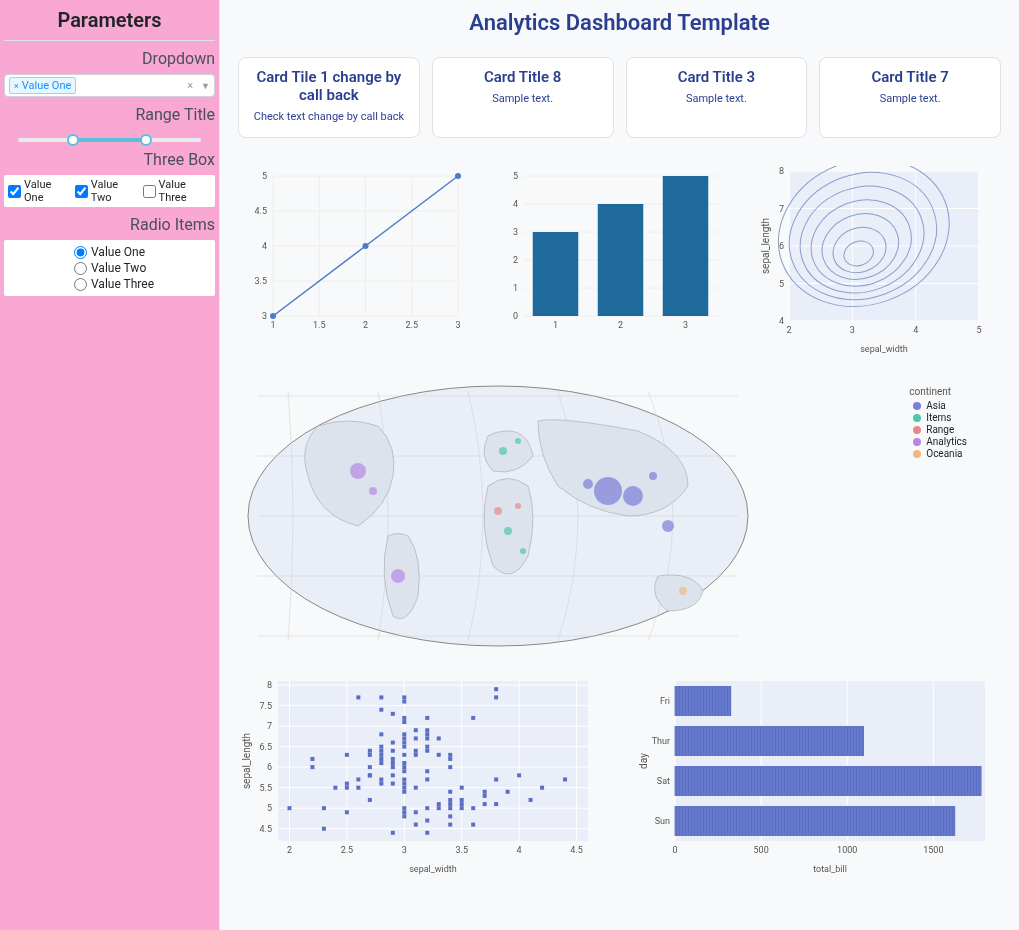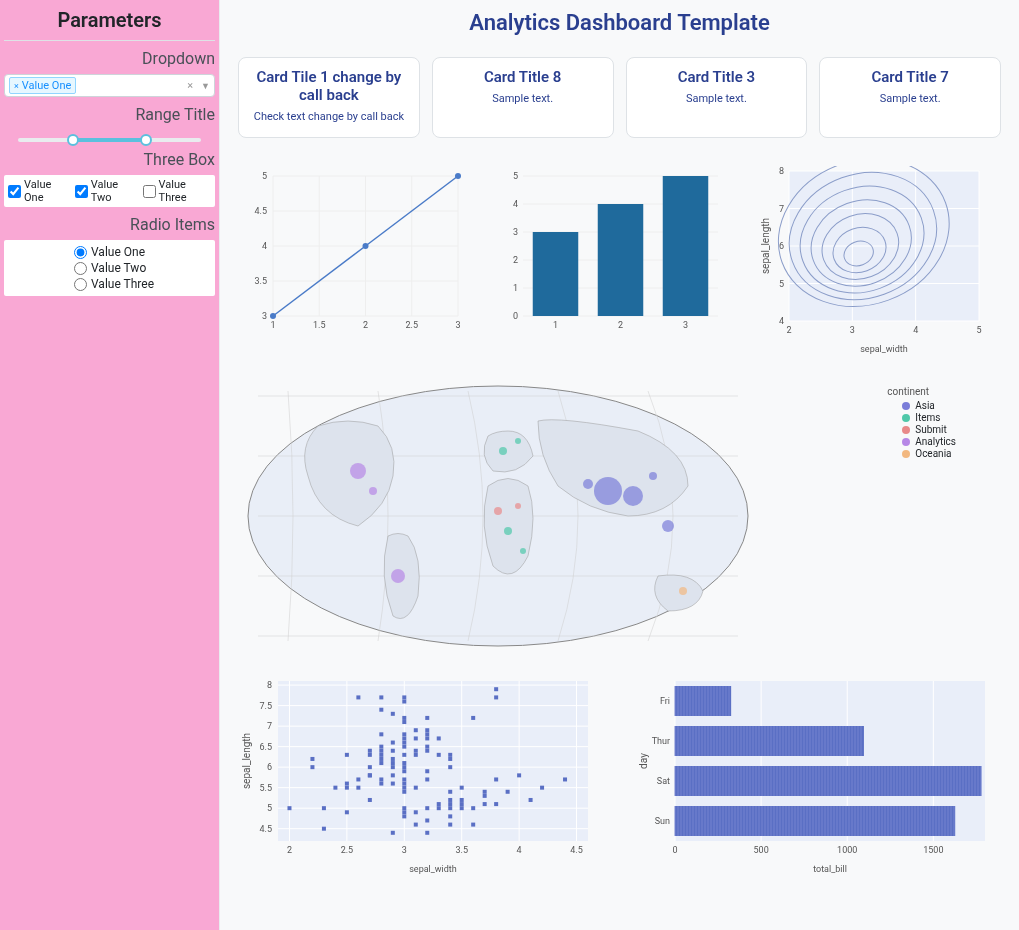--- a/index.html
+++ b/index.html
@@ -168,21 +168,21 @@
   margin-bottom: 20px;
   position: relative;
 }
 .legend {
   position: absolute;
   right: 30px;
   top: 10px;
   font-size: 10px;
 }
 .legend .title { color: #555; margin-bottom: 3px; }
-.legend .item { display: flex; align-items: center; gap: 5px; margin: 1px 15px; }
+.legend .item { display: flex; align-items: center; gap: 5px; margin: 1px 4px; }
 .legend .dot { width: 8px; height: 8px; border-radius: 50%; }
 .row2 {
   display: flex;
   gap: 30px;
 }
 .row2 > div { flex: 1; }
 input[type=checkbox], input[type=radio] { accent-color: #007bff; }
 </style>
 </head>
 <body>
@@ -398,21 +398,21 @@
           <div class="item">
             <span class="dot" style="background: rgb(122, 125, 217);"></span>
             <span>Asia</span>
           </div>
           <div class="item">
             <span class="dot" style="background: rgb(79, 200, 169);"></span>
             <span>Items</span>
           </div>
           <div class="item">
             <span class="dot" style="background: rgb(232, 138, 138);"></span>
-            <span>Submit</span>
+            <span>Range</span>
           </div>
           <div class="item">
             <span class="dot" style="background: rgb(182, 135, 230);"></span>
             <span>Analytics</span>
           </div>
           <div class="item">
             <span class="dot" style="background: rgb(242, 184, 128);"></span>
             <span>Oceania</span>
           </div>
         </div>

